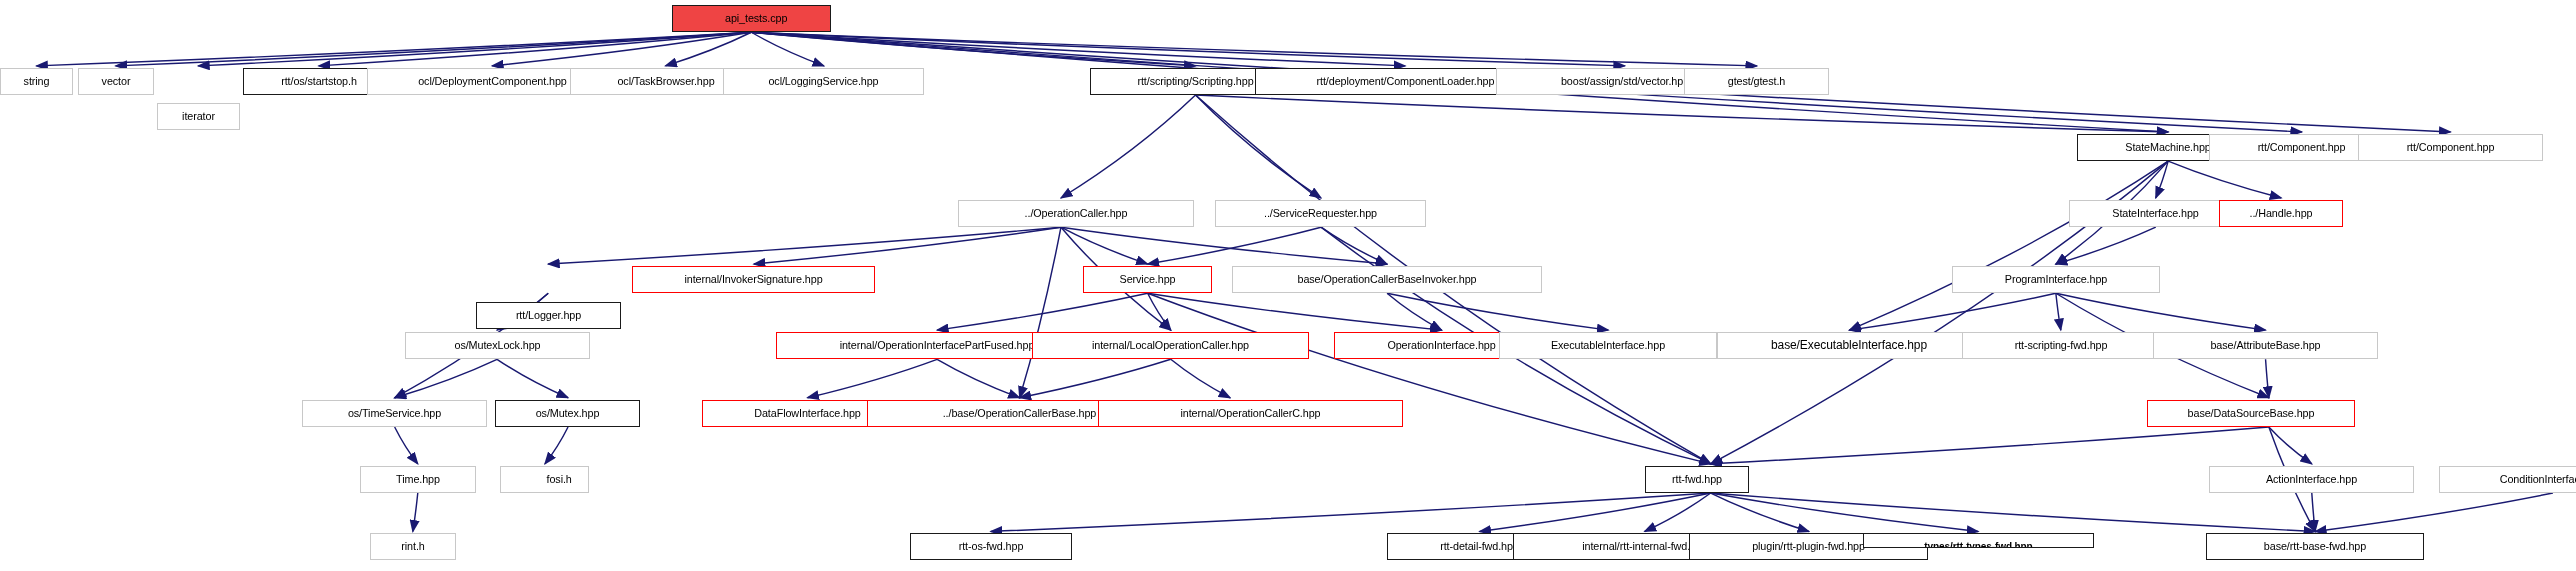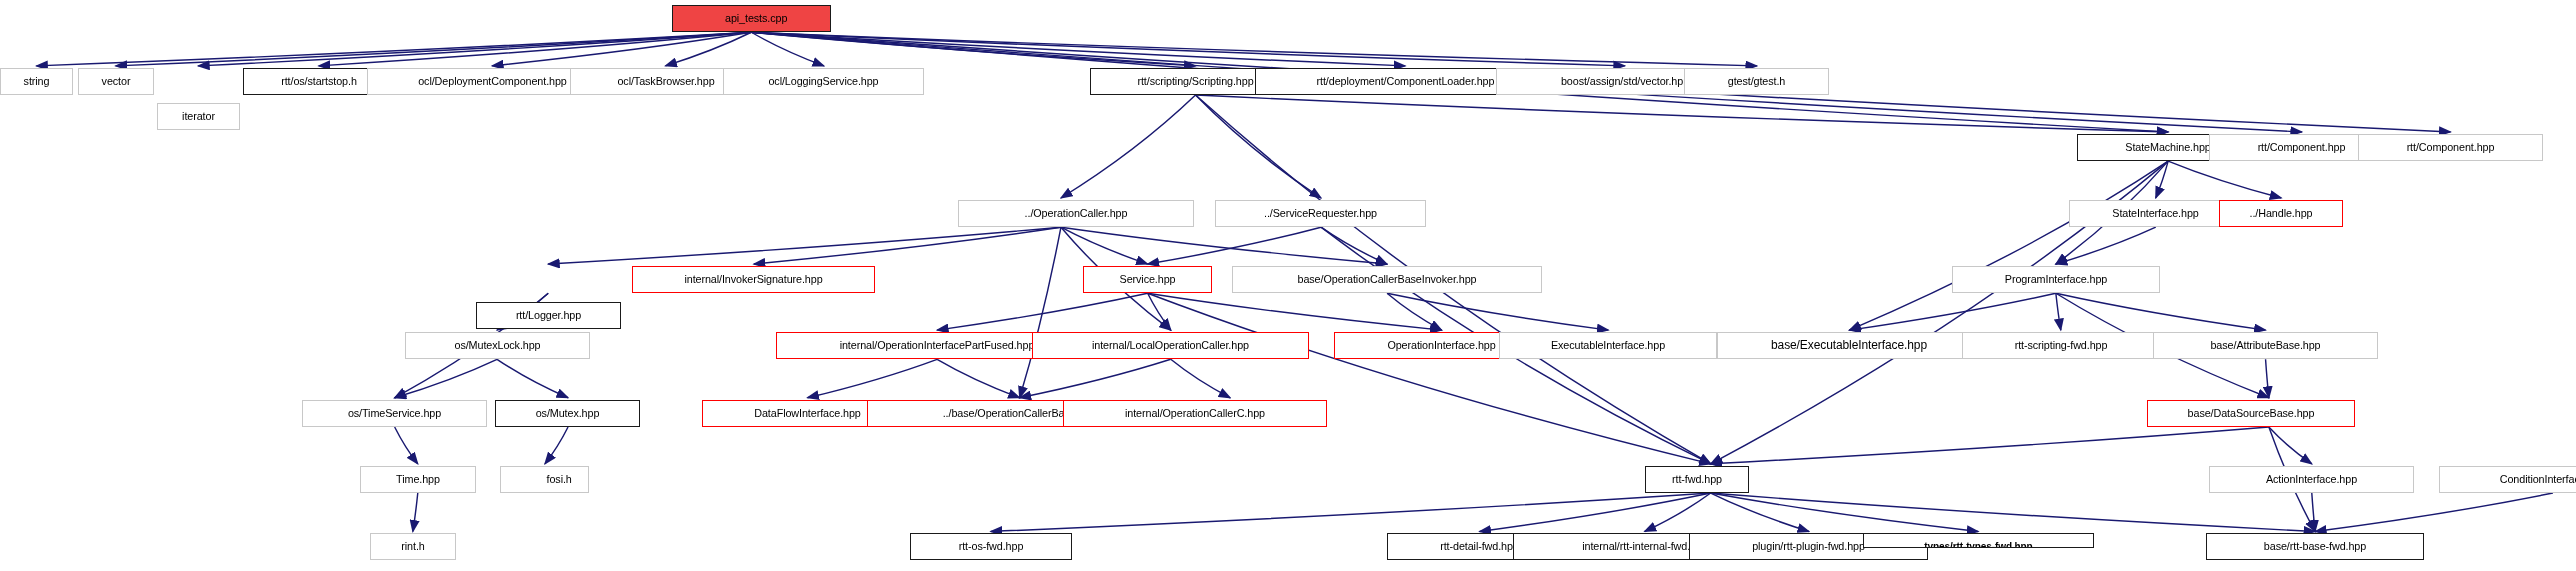--- a/index.html
+++ b/index.html
@@ -149,21 +149,21 @@
       <div class="node " style="left: 405px; top: 332px; width: 185px; height: 27px; line-height: 25.6px; font-size: 10.8px;">os/MutexLock.hpp</div>
       <div class="node red" style="left: 776px; top: 332px; width: 322px; height: 27px; line-height: 25.6px; font-size: 10.8px;">internal/OperationInterfacePartFused.hpp</div>
       <div class="node red" style="left: 1032px; top: 332px; width: 277px; height: 27px; line-height: 25.6px; font-size: 10.8px;">internal/LocalOperationCaller.hpp</div>
       <div class="node red" style="left: 1334px; top: 332px; width: 215px; height: 27px; line-height: 25.6px; font-size: 10.8px;">OperationInterface.hpp</div>
       <div class="node " style="left: 1499px; top: 332px; width: 218px; height: 27px; line-height: 25.6px; font-size: 10.8px;">ExecutableInterface.hpp</div>
       <div class="node " style="left: 1717px; top: 332px; width: 264px; height: 27px; line-height: 25.6px; font-size: 12px;">base/ExecutableInterface.hpp</div>
       <div class="node " style="left: 1962px; top: 332px; width: 198px; height: 27px; line-height: 25.6px; font-size: 10.8px;">rtt-scripting-fwd.hpp</div>
       <div class="node " style="left: 2153px; top: 332px; width: 225px; height: 27px; line-height: 25.6px; font-size: 10.8px;">base/AttributeBase.hpp</div>
       <div class="node red" style="left: 702px; top: 400px; width: 211px; height: 27px; line-height: 25.6px; font-size: 10.8px;">DataFlowInterface.hpp</div>
       <div class="node red" style="left: 867px; top: 400px; width: 305px; height: 27px; line-height: 25.6px; font-size: 10.8px;">../base/OperationCallerBase.hpp</div>
-      <div class="node red" style="left: 1063px; top: 400px; width: 264px; height: 27px; line-height: 25.6px; font-size: 10.8px;">internal/OperationCallerC.hpp</div>
+      <div class="node red" style="left: 1098px; top: 400px; width: 305px; height: 27px; line-height: 25.6px; font-size: 10.8px;">internal/OperationCallerC.hpp</div>
       <div class="node " style="left: 302px; top: 400px; width: 185px; height: 27px; line-height: 25.6px; font-size: 10.8px;">os/TimeService.hpp</div>
       <div class="node black" style="left: 495px; top: 400px; width: 145px; height: 27px; line-height: 25.6px; font-size: 10.8px;">os/Mutex.hpp</div>
       <div class="node red" style="left: 2147px; top: 400px; width: 208px; height: 27px; line-height: 25.6px; font-size: 10.8px;">base/DataSourceBase.hpp</div>
       <div class="node black" style="left: 1645px; top: 466px; width: 104px; height: 27px; line-height: 25.6px; font-size: 10.8px;">rtt-fwd.hpp</div>
       <div class="node " style="left: 360px; top: 466px; width: 116px; height: 27px; line-height: 25.6px; font-size: 10.8px;">Time.hpp</div>
       <div class="node " style="left: 500px; top: 466px; width: 89px; height: 27px; line-height: 25.6px; font-size: 10.8px; padding-left: 32px;">fosi.h</div>
       <div class="node " style="left: 2209px; top: 466px; width: 205px; height: 27px; line-height: 25.6px; font-size: 10.8px;">ActionInterface.hpp</div>
       <div class="node " style="left: 2439px; top: 466px; width: 228px; height: 27px; line-height: 25.6px; font-size: 10.8px;">ConditionInterface.hpp</div>
       <div class="node " style="left: 370px; top: 533px; width: 86px; height: 27px; line-height: 25.6px; font-size: 10.8px;">rint.h</div>
       <div class="node black" style="left: 910px; top: 533px; width: 162px; height: 27px; line-height: 25.6px; font-size: 10.8px;">rtt-os-fwd.hpp</div>

